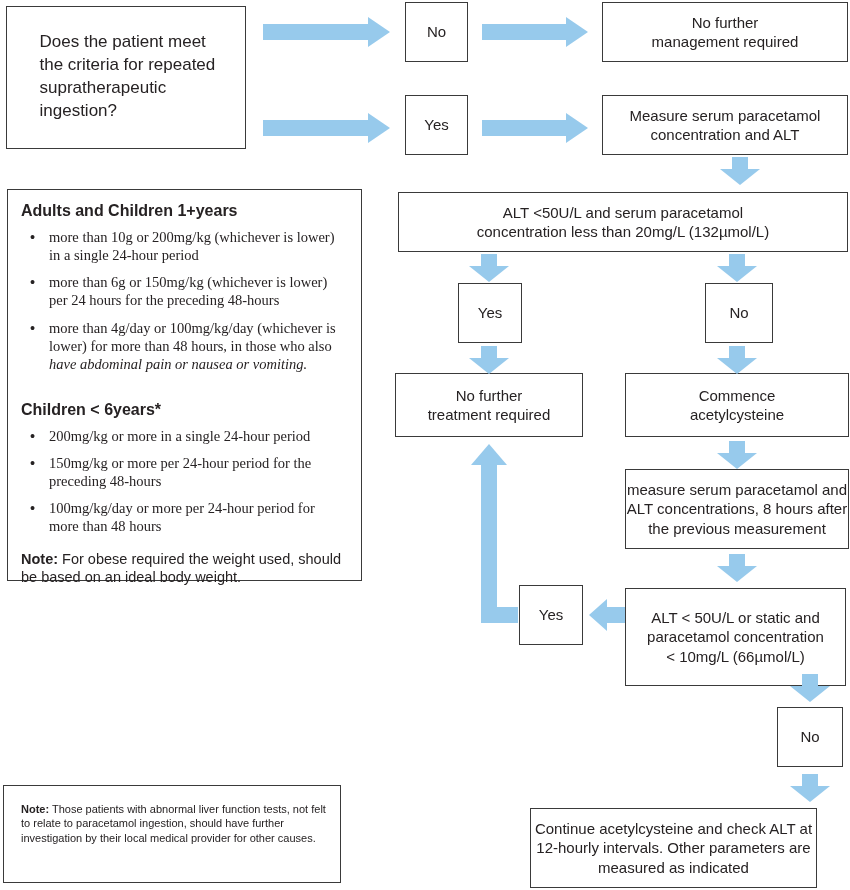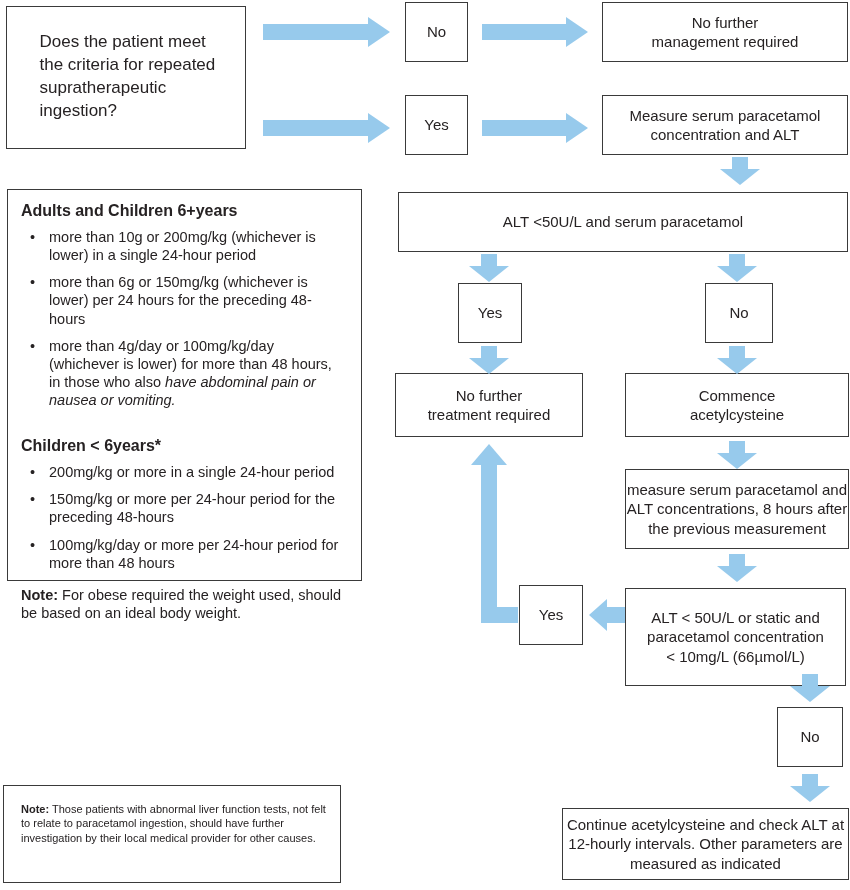--- a/index.html
+++ b/index.html
@@ -35,21 +35,21 @@
   .question-box{
     font-size:17px;line-height:1.35;
     padding:24px 28px 0 33px;
     justify-content:flex-start;align-items:center;text-align:left;
   }
 
   .criteria{padding:9px 12px 10px 13px;font-size:14.5px;line-height:1.25;}
   .criteria .sect-title{font-weight:bold;font-size:16px;margin:2px 0 7px 0;}
   .criteria .bullet{display:flex;margin:0 0 9px 0;}
   .criteria .bullet .dot{flex:0 0 28px;padding-left:9px;}
-  .criteria .bullet .btxt{flex:1;padding-right:2px;}
+  .criteria .bullet .btxt{flex:1;padding-right:2px;font-family:Liberation Serif, serif;}
   .criteria .gap{height:16px;}
   .criteria .note-par{margin-top:14px;}
   .bold{font-weight:bold;}
   .ital{font-style:italic;}
 
   .note-box{padding:16px 14px 0 17px;font-size:11px;line-height:1.3;}
 
   
   .h-arrow{position:absolute;display:flex;align-items:center;height:30px;}
   .h-arrow .shaft{flex:1;height:16px;background:var(--arrow-blue);}
@@ -90,20 +90,21 @@
     <div class="line">No further</div>
     <div class="line">management required</div>
   </div>
   <div class="box" style="left:602px;top:95px;width:246px;height:60px;">
     <div class="line">Measure serum paracetamol</div>
     <div class="line">concentration and ALT</div>
   </div>
 
   <div class="box" style="left:398px;top:192px;width:450px;height:60px;">
     <div class="line">ALT &lt;50U/L and serum paracetamol</div>
+    <div class="line">concentration less than 20mg/L (132µmol/L)</div>
   </div>
 
   <div class="box" style="left:458px;top:283px;width:64px;height:60px;">
     <div class="line">Yes</div>
   </div>
   <div class="box" style="left:705px;top:283px;width:68px;height:60px;">
     <div class="line">No</div>
   </div>
 
   <div class="box" style="left:395px;top:373px;width:188px;height:64px;">
@@ -128,28 +129,28 @@
   </div>
 
   <div class="box" style="left:519px;top:585px;width:64px;height:60px;">
     <div class="line">Yes</div>
   </div>
 
   <div class="box" style="left:777px;top:707px;width:66px;height:60px;">
     <div class="line">No</div>
   </div>
 
-  <div class="box" style="left:562px;top:808px;width:287px;height:72px;">
+  <div class="box" style="left:530px;top:808px;width:287px;height:80px;">
     <div class="line">Continue acetylcysteine and check ALT at</div>
     <div class="line">12-hourly intervals. Other parameters are</div>
     <div class="line">measured as indicated</div>
   </div>
 
   <div class="panel criteria" style="left:7px;top:189px;width:355px;height:392px;">
-    <div class="sect-title">Adults and Children 6+years</div>
+    <div class="sect-title">Adults and Children 1+years</div>
 
     <div class="bullet">
       <span class="dot">•</span>
       <span class="btxt"><span>more than 10g or 200mg/kg (whichever is lower) in a single 24-hour period</span><span class="ital"></span></span>
     </div>
     <div class="bullet">
       <span class="dot">•</span>
       <span class="btxt"><span>more than 6g or 150mg/kg (whichever is lower) per 24 hours for the preceding 48-hours</span><span class="ital"></span></span>
     </div>
     <div class="bullet">

